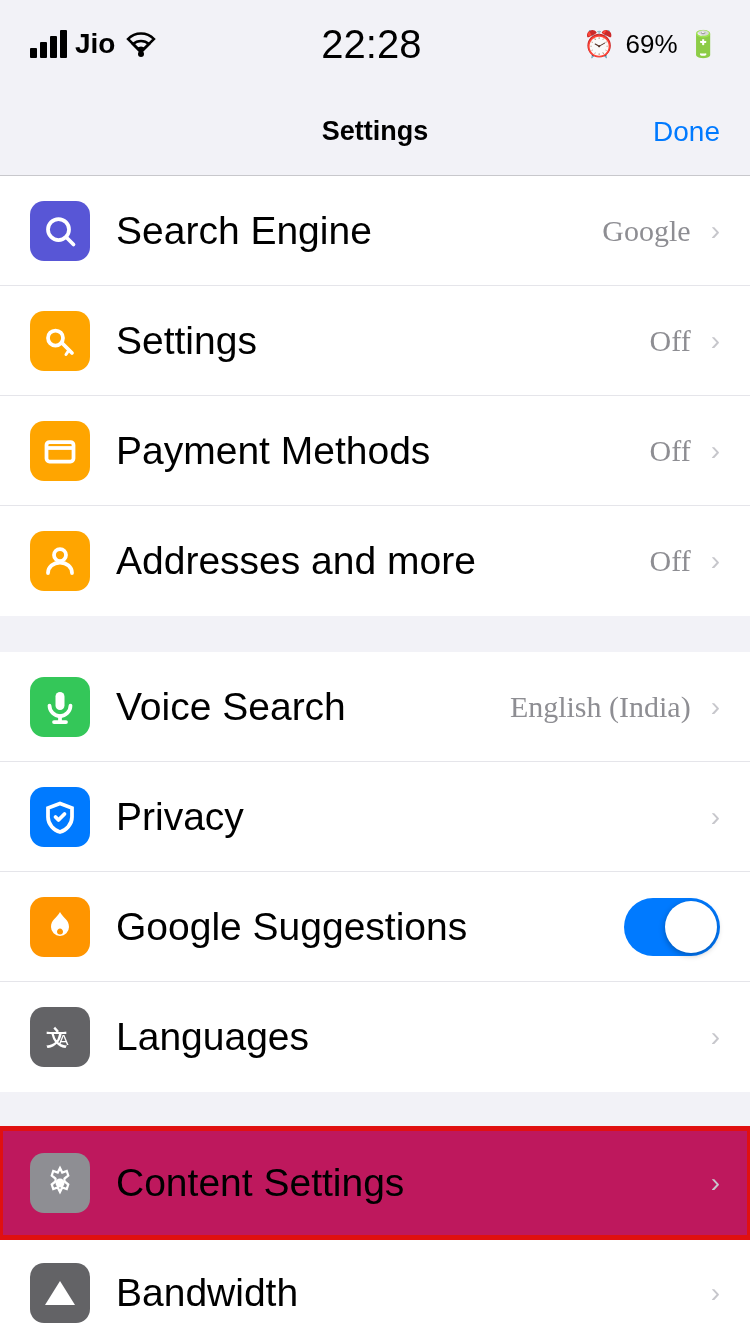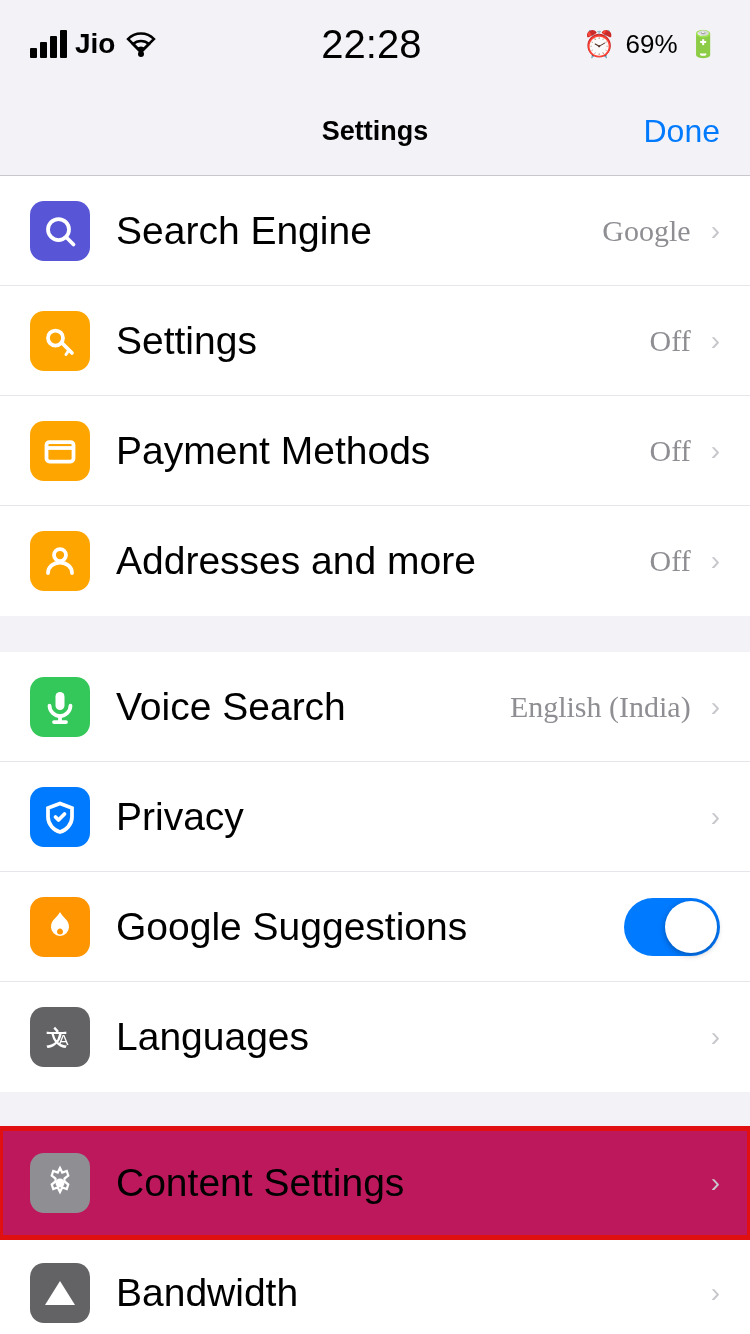--- a/index.html
+++ b/index.html
@@ -51,21 +51,21 @@
       border-bottom: 1px solid #c8c8cc;
     }
     .header-title {
       font-size: 27px;
       font-weight: 700;
       color: #000;
     }
     .header-done {
       position: absolute;
       right: 30px;
-      font-size: 32px;
+      font-size: 28px;
       color: #007aff;
       font-weight: 400;
     }
 
     
     .section {
       background: #fff;
       margin-bottom: 0;
     }
     .section-gap {

